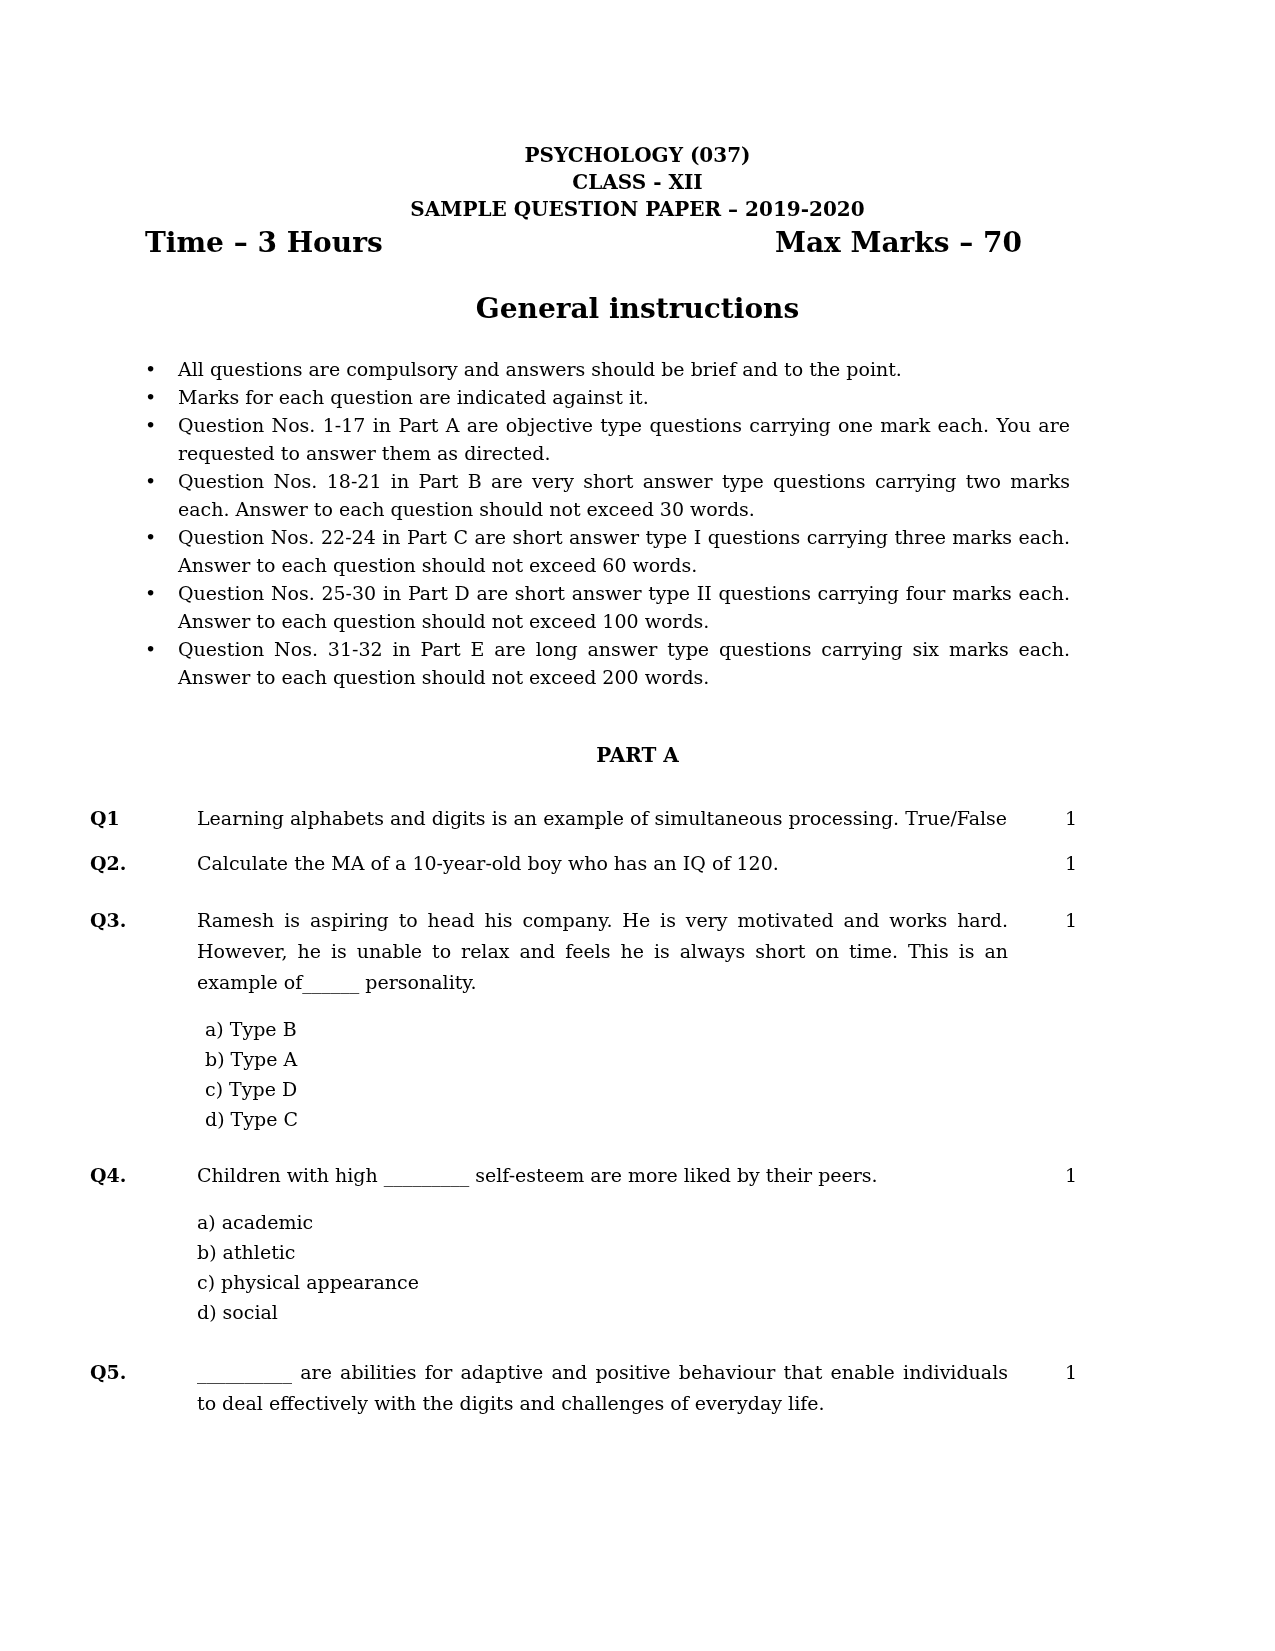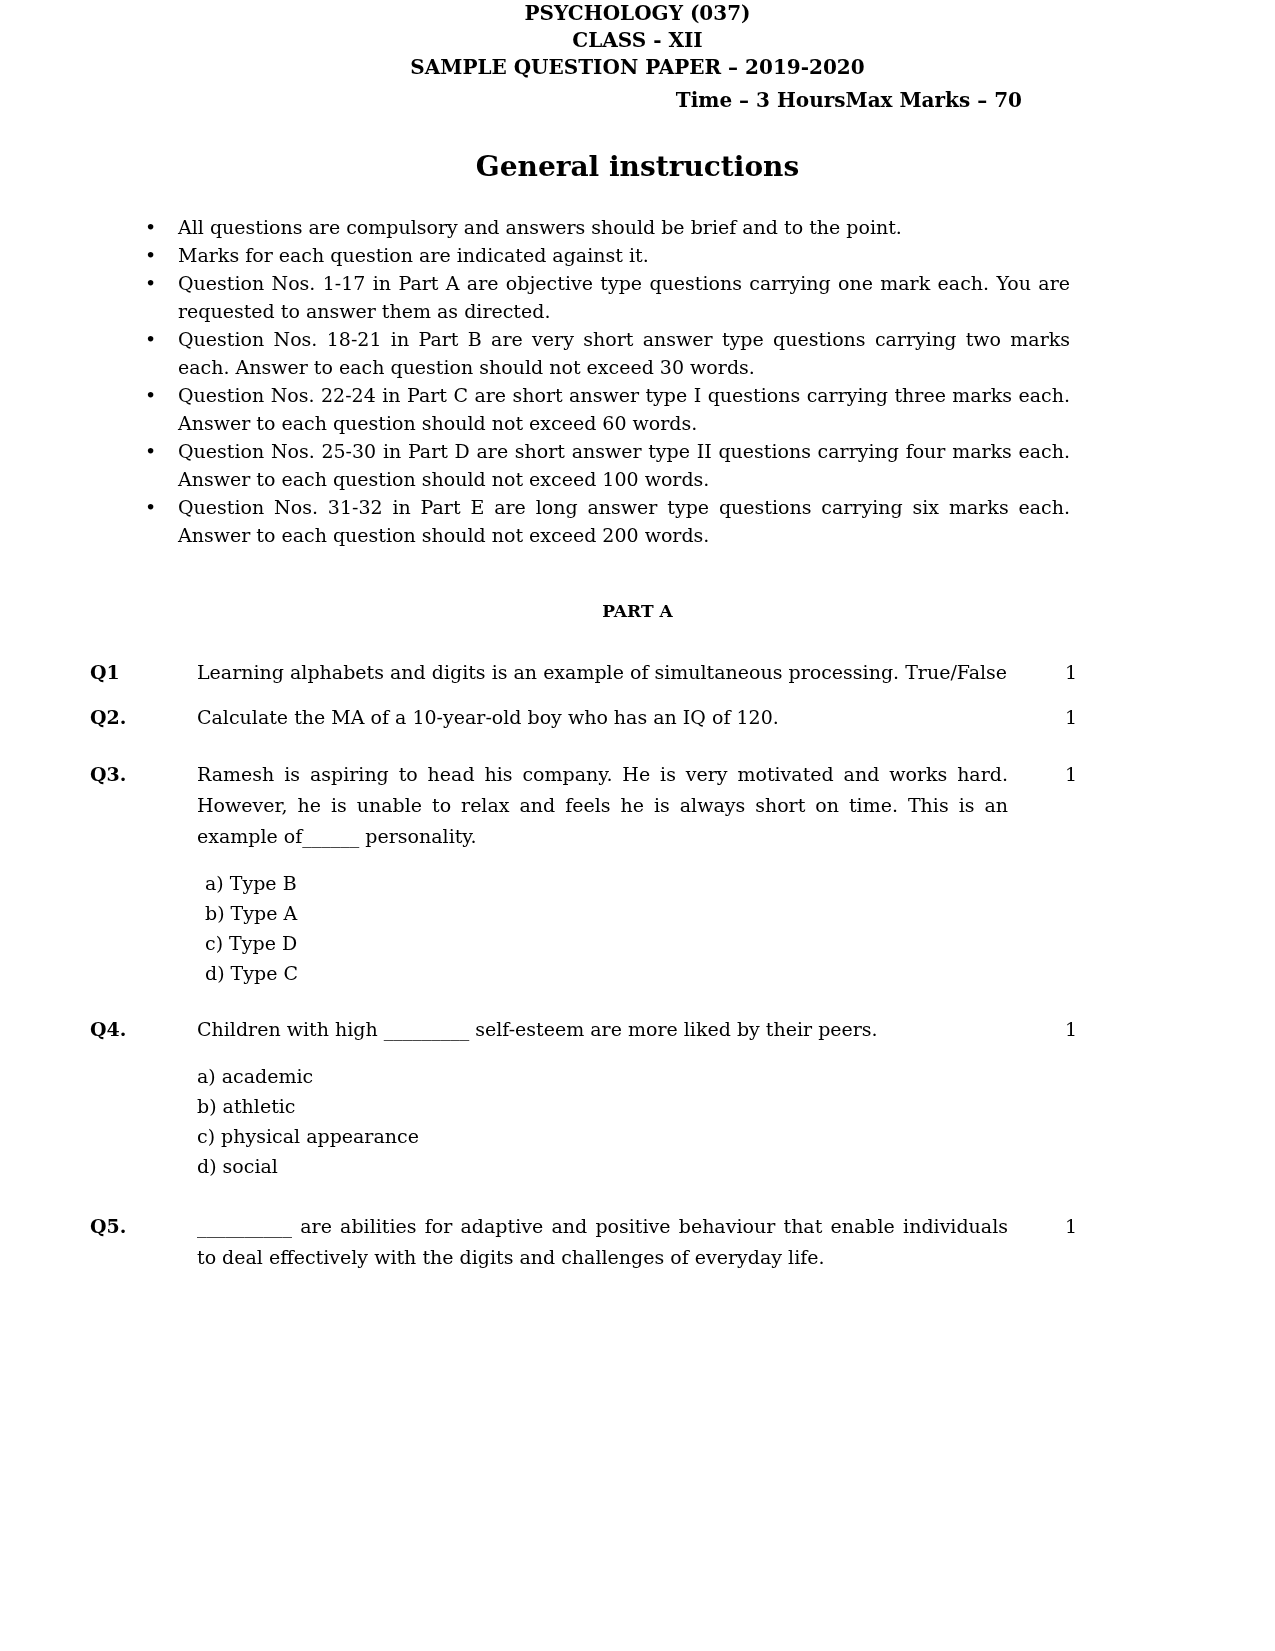--- a/index.html
+++ b/index.html
@@ -8,32 +8,33 @@
     width: 1275px;
     height: 1651px;
     background: #ffffff;
     color: #000000;
     font-family: "DejaVu Serif", "Liberation Serif", serif;
     font-size: 19px;
     position: relative;
     overflow: hidden;
   }
   .header {
+    padding-top: 142px;
     text-align: center;
     font-weight: bold;
     font-size: 20px;
     line-height: 27px;
   }
   .meta-row {
     margin-top: 6px;
     padding: 0 253px 0 145px;
     display: flex;
-    justify-content: flex-end;
+    justify-content: space-between;
     font-weight: bold;
-    font-size: 20px;
+    font-size: 28px;
     line-height: 27px;
   }
   .gi-heading {
     margin-top: 36px;
     text-align: center;
     font-weight: bold;
     font-size: 28px;
   }
   .instructions {
     margin-top: 30px;
@@ -47,21 +48,21 @@
   }
   .instruction-text {
     flex: 1;
     text-align: justify;
   }
   .parta-heading {
     margin-top: 52px;
     margin-bottom: 36px;
     text-align: center;
     font-weight: bold;
-    font-size: 17px;
+    font-size: 20px;
   }
   .questions { padding-left: 90px; line-height: 31px; }
   .question-row { display: flex; align-items: flex-start; }
   .q-num { width: 107px; flex-shrink: 0; font-weight: bold; }
   .q-main { width: 811px; flex-shrink: 0; }
   .q-text { text-align: justify; }
   .q-marks { flex: 1; padding-left: 57px; }
   .q-options { margin-top: 16px; line-height: 30px; }
   .q-options.indented { padding-left: 8px; }
   .mb-q1 { margin-bottom: 14px; }

